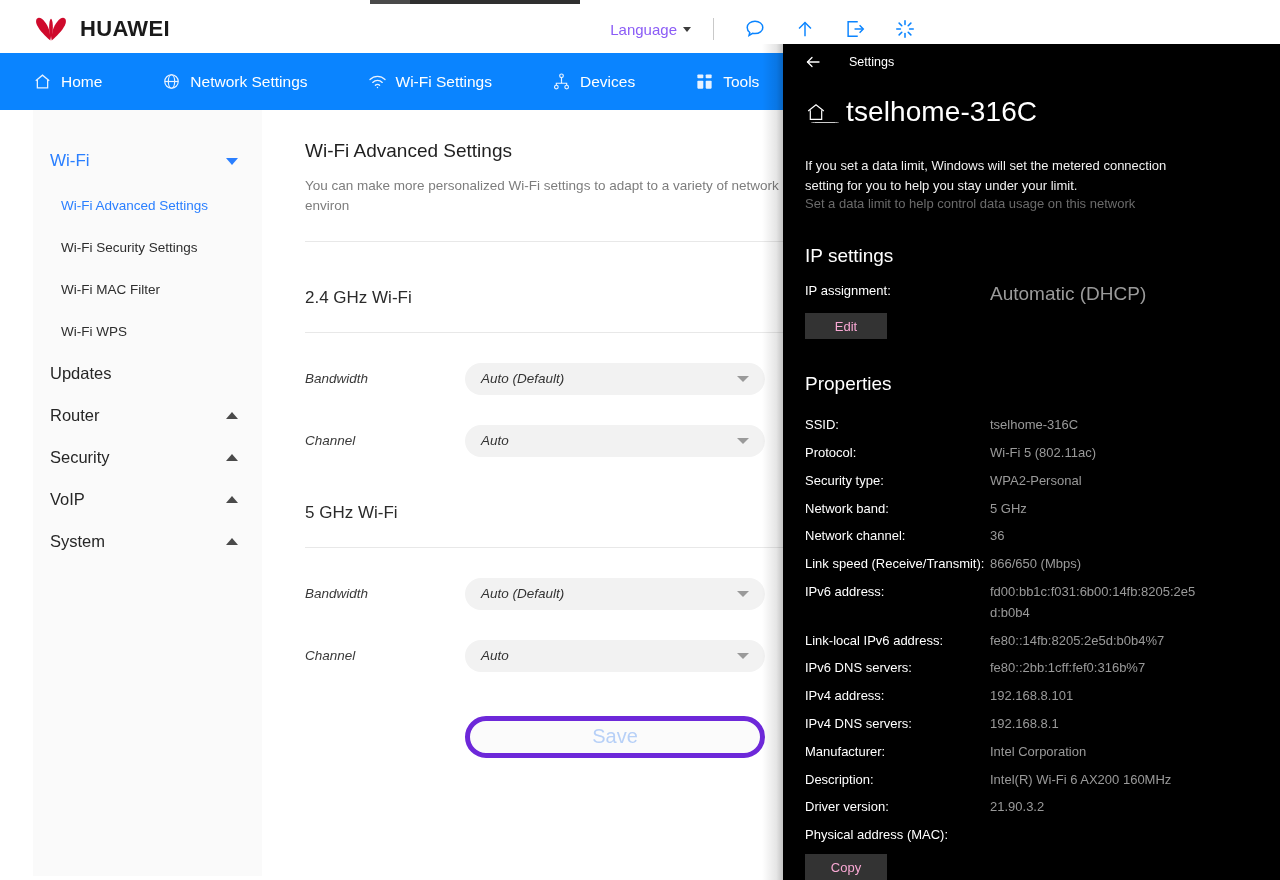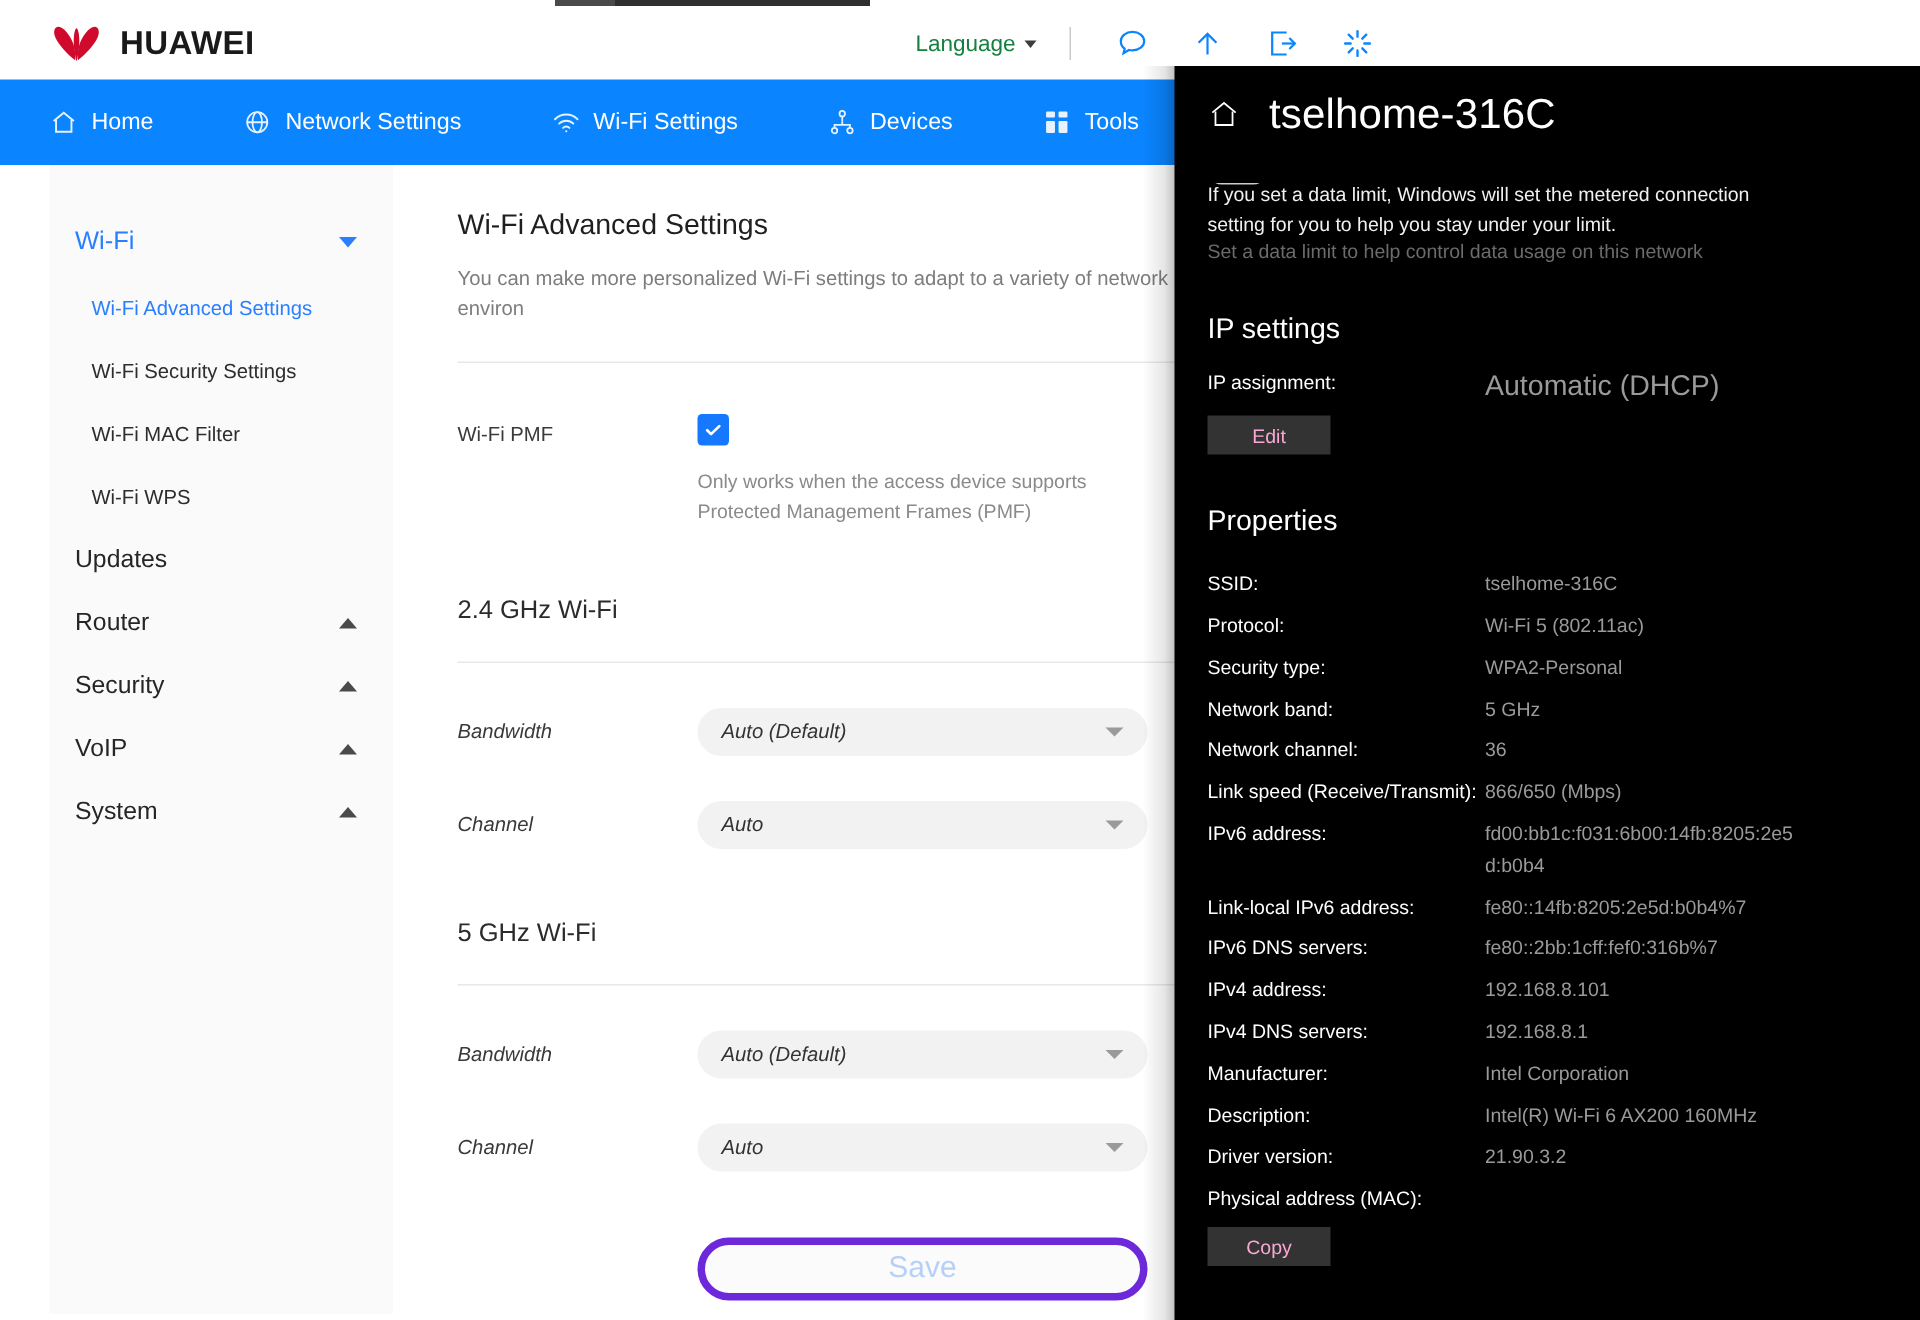--- a/index.html
+++ b/index.html
@@ -30,21 +30,21 @@
   .brand { display: flex; margin-left: 32px; gap: 10px; }
   .brand-mark { width: 38px; height: 26px; display:block; }
   .brand-text {
     font-size: 22px; font-weight: bold; color: #1a1a1a; letter-spacing: 0.3px;
   }
   .header-right {
     margin-left: auto; display: flex; align-items: center; gap: 0px;
     padding-right: 350px;
   }
   .lang-btn {
-    font-size: 15px; color: #15803d; display: flex; align-items: center; gap: 6px;
+    font-size: 15px; color: #8b5cf6; display: flex; align-items: center; gap: 6px;
     cursor: pointer; padding: 4px 6px;
   }
   .caret-down {
     width: 0; height: 0; border-left: 4px solid transparent;
     border-right: 4px solid transparent; border-top: 5px solid #3c3c3c;
   }
   .divider-v { width: 1px; height: 22px; background: #c9c9c9; margin: 0 16px; }
   .hicon { width: 22px; height: 22px; margin: 0 14px; cursor: pointer; display:block; }
 
   
@@ -298,31 +298,20 @@
       <span class="lbl">System</span>
       <span class="tri-up"></span>
     </div>
   </div>
 
   <div class="content">
     <h1 class="page-title">Wi-Fi Advanced Settings</h1>
     <div class="page-desc">You can make more personalized Wi-Fi settings to adapt to a variety of network environ</div>
     <div class="hr"></div>
 
-    <div class="row">
-      <div class="row-label">Wi-Fi PMF</div>
-      <div>
-        <div class="checkbox">
-          <svg class="check-glyph" viewBox="0 0 16 16" fill="none" stroke="#ffffff" stroke-width="2.2" stroke-linecap="round" stroke-linejoin="round">
-            <path d="M3 8.4l3.2 3.2L13 5"></path>
-          </svg>
-        </div>
-        <div class="hint">Only works when the access device supports Protected Management Frames (PMF)</div>
-      </div>
-    </div>
 
     <h2 class="section-title">2.4 GHz Wi-Fi</h2>
     <div class="hr"></div>
 
     <div class="field-row">
       <div class="field-label">Bandwidth</div>
       <div class="select">
         <span>Auto (Default)</span>
         <span class="sel-caret"></span>
       </div>
@@ -354,20 +343,27 @@
     </div>
 
     <div class="save-wrap">
       <div class="save-btn">Save</div>
     </div>
   </div>
 
   <div class="panel-shadow"></div>
   <div class="panel">
 
+    <div class="panel-titlebar">
+      <svg class="back-arrow" viewBox="0 0 16 16" fill="none" stroke="#ffffff" stroke-width="1.3" stroke-linecap="round" stroke-linejoin="round">
+        <path d="M14 8H2.5"></path>
+          <path d="M7 3.5L2.5 8 7 12.5"></path>
+      </svg>
+      <span class="t">Settings</span>
+    </div>
 
     <div class="panel-head">
       <svg class="home-ico" viewBox="0 0 24 24" fill="none" stroke="#ffffff" stroke-width="1.3">
         <path d="M3.5 11L12 4l8.5 7"></path>
           <path d="M5.8 10.2V20h12.4v-9.8"></path>
       </svg>
       <span class="net-name">tselhome-316C</span>
     </div>
 
     <div class="panel-body">

